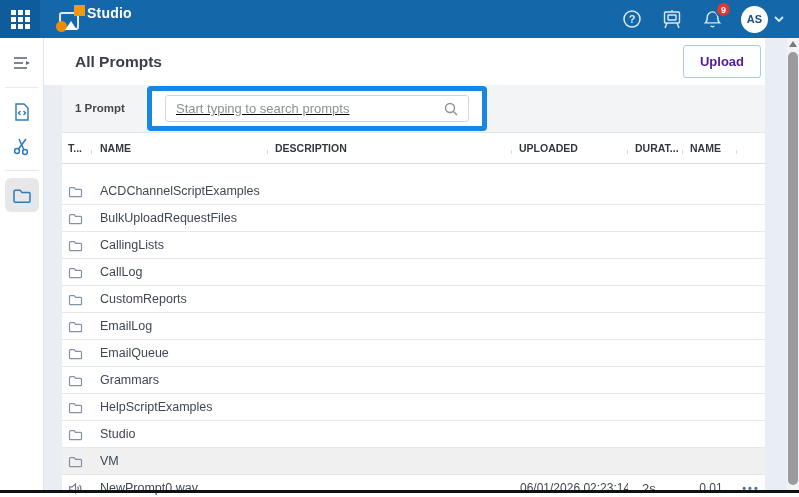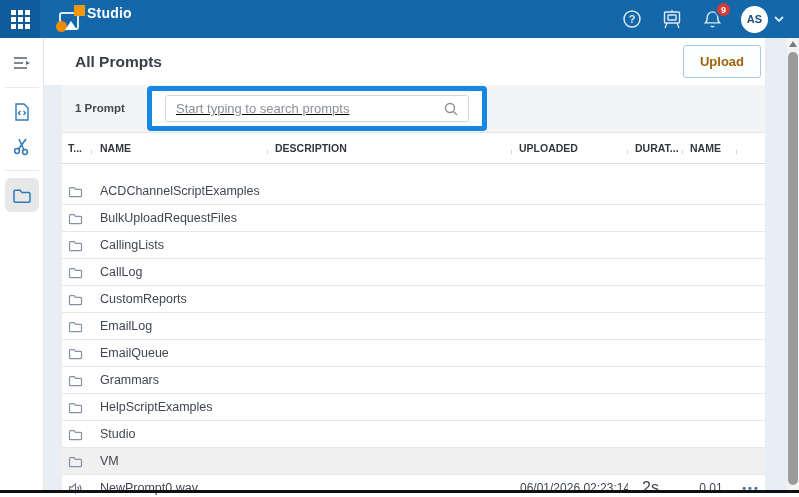--- a/index.html
+++ b/index.html
@@ -31,21 +31,21 @@
   .sidebar { width:44px; background:#fff; border-right:1px solid #e2e4e6; display:flex; flex-direction:column; align-items:center; flex-shrink:0; }
   .side-item { width:34px; height:34px; display:flex; align-items:center; justify-content:center; cursor:pointer; border-radius:6px; }
   .side-item.i1 { margin-top:8px; color:#5f6a76; }
   .side-divider { width:34px; height:1px; background:#e8e9ea; margin:7px 0; }
   .side-item.blue { color:#2e79ba; }
   .side-item.active { background:#e7e7e8; }
 
   .main { position:relative; flex:1; background:#e9eef5; }
   .page-header { position:absolute; left:0; top:0; width:721px; height:47px; background:#fff; display:flex; align-items:center; }
   .page-title { margin-left:31px; font-size:15.5px; color:#3a4049; }
-  .upload-btn { margin-left:auto; margin-right:4px; background:#fdfeff; border:1px solid #a9cbe6; border-radius:3px; color:#a16207; font-size:13px; font-weight:bold; padding:8px 16px; cursor:pointer; font-family:"Liberation Sans",sans-serif; }
+  .upload-btn { margin-left:auto; margin-right:4px; background:#fdfeff; border:1px solid #a9cbe6; border-radius:3px; color:#4c1d95; font-size:13px; font-weight:bold; padding:8px 16px; cursor:pointer; font-family:"Liberation Sans",sans-serif; }
 
   .panel { position:absolute; left:18px; top:47px; width:703px; background:#fff; }
   .toolbar { position:relative; height:48px; background:#f3f4f6; border-bottom:1px solid #e3e5e8; }
   .prompt-count { position:absolute; left:13px; top:17px; font-size:11.5px; font-weight:bold; color:#44484e; }
   .search-highlight { position:absolute; left:85px; top:1px; width:340px; height:45px; border:5px solid #1787e3; border-radius:4px; background:#fff; display:flex; align-items:center; }
   .search-box { position:relative; flex:1; margin:0 13px; height:27px; border:1px solid #d4d7da; border-radius:3px; background:#fff; display:flex; align-items:center;text-decoration:underline; }
   .search-box input { flex:1; border:none; outline:none; background:transparent; font-size:13px; color:#555; padding:0 10px; font-family:"Liberation Sans",sans-serif; }
   .search-box input::placeholder { color:#8a9097; }
   .search-icon { margin-right:9px; color:#8a9097; display:flex; }
 
@@ -56,21 +56,21 @@
   .thead .hcell.n { padding-left:8px; }
 
   .rows { background:#fff;margin-top:14px; }
   .trow { display:grid; grid-template-columns:30px 176px 244px 116px 55px 54px 1fr; height:27px; align-items:center; border-bottom:1px solid #e6e8ea; cursor:pointer; background:#fff; }
   .trow.selected { background:#f0f0f1; }
   .cell { font-size:12.5px; color:#3f4752; white-space:nowrap; overflow:hidden; }
   .cell.type { display:flex; align-items:center; padding-left:6px; color:#6b7684; }
   .cell.type .trunc { font-size:10px; color:#6b7684; margin-left:1px; letter-spacing:.5px; }
   .cell.name { padding-left:8px; }
   .cell.up { padding-left:8px; font-size:12px; }
-  .cell.dur { padding-left:14px; font-size:16px; }
+  .cell.dur { padding-left:14px; font-size:13px; }
   .cell.size { text-align:right; padding-right:1px; font-size:12px; }
   .cell.act { text-align:center; color:#4d7094; font-size:11px; font-weight:bold; letter-spacing:2px; }
 
   
   .vscroll { position:relative; width:12px; background:#f1f3f5; flex-shrink:0; }
   .vscroll .up-arrow { position:absolute; top:3px; left:2px; width:0; height:0; border-left:4px solid transparent; border-right:4px solid transparent; border-bottom:6px solid #7a7a7a; }
   .vscroll .thumb { position:absolute; top:14px; left:1px; width:10px; height:433px; background:#9b9b9b; border-radius:6px; cursor:pointer; }
 
   .bottom-line { position:absolute; left:0; top:490px; width:799px; height:3px; background:#111; }
   svg { display:block; }

